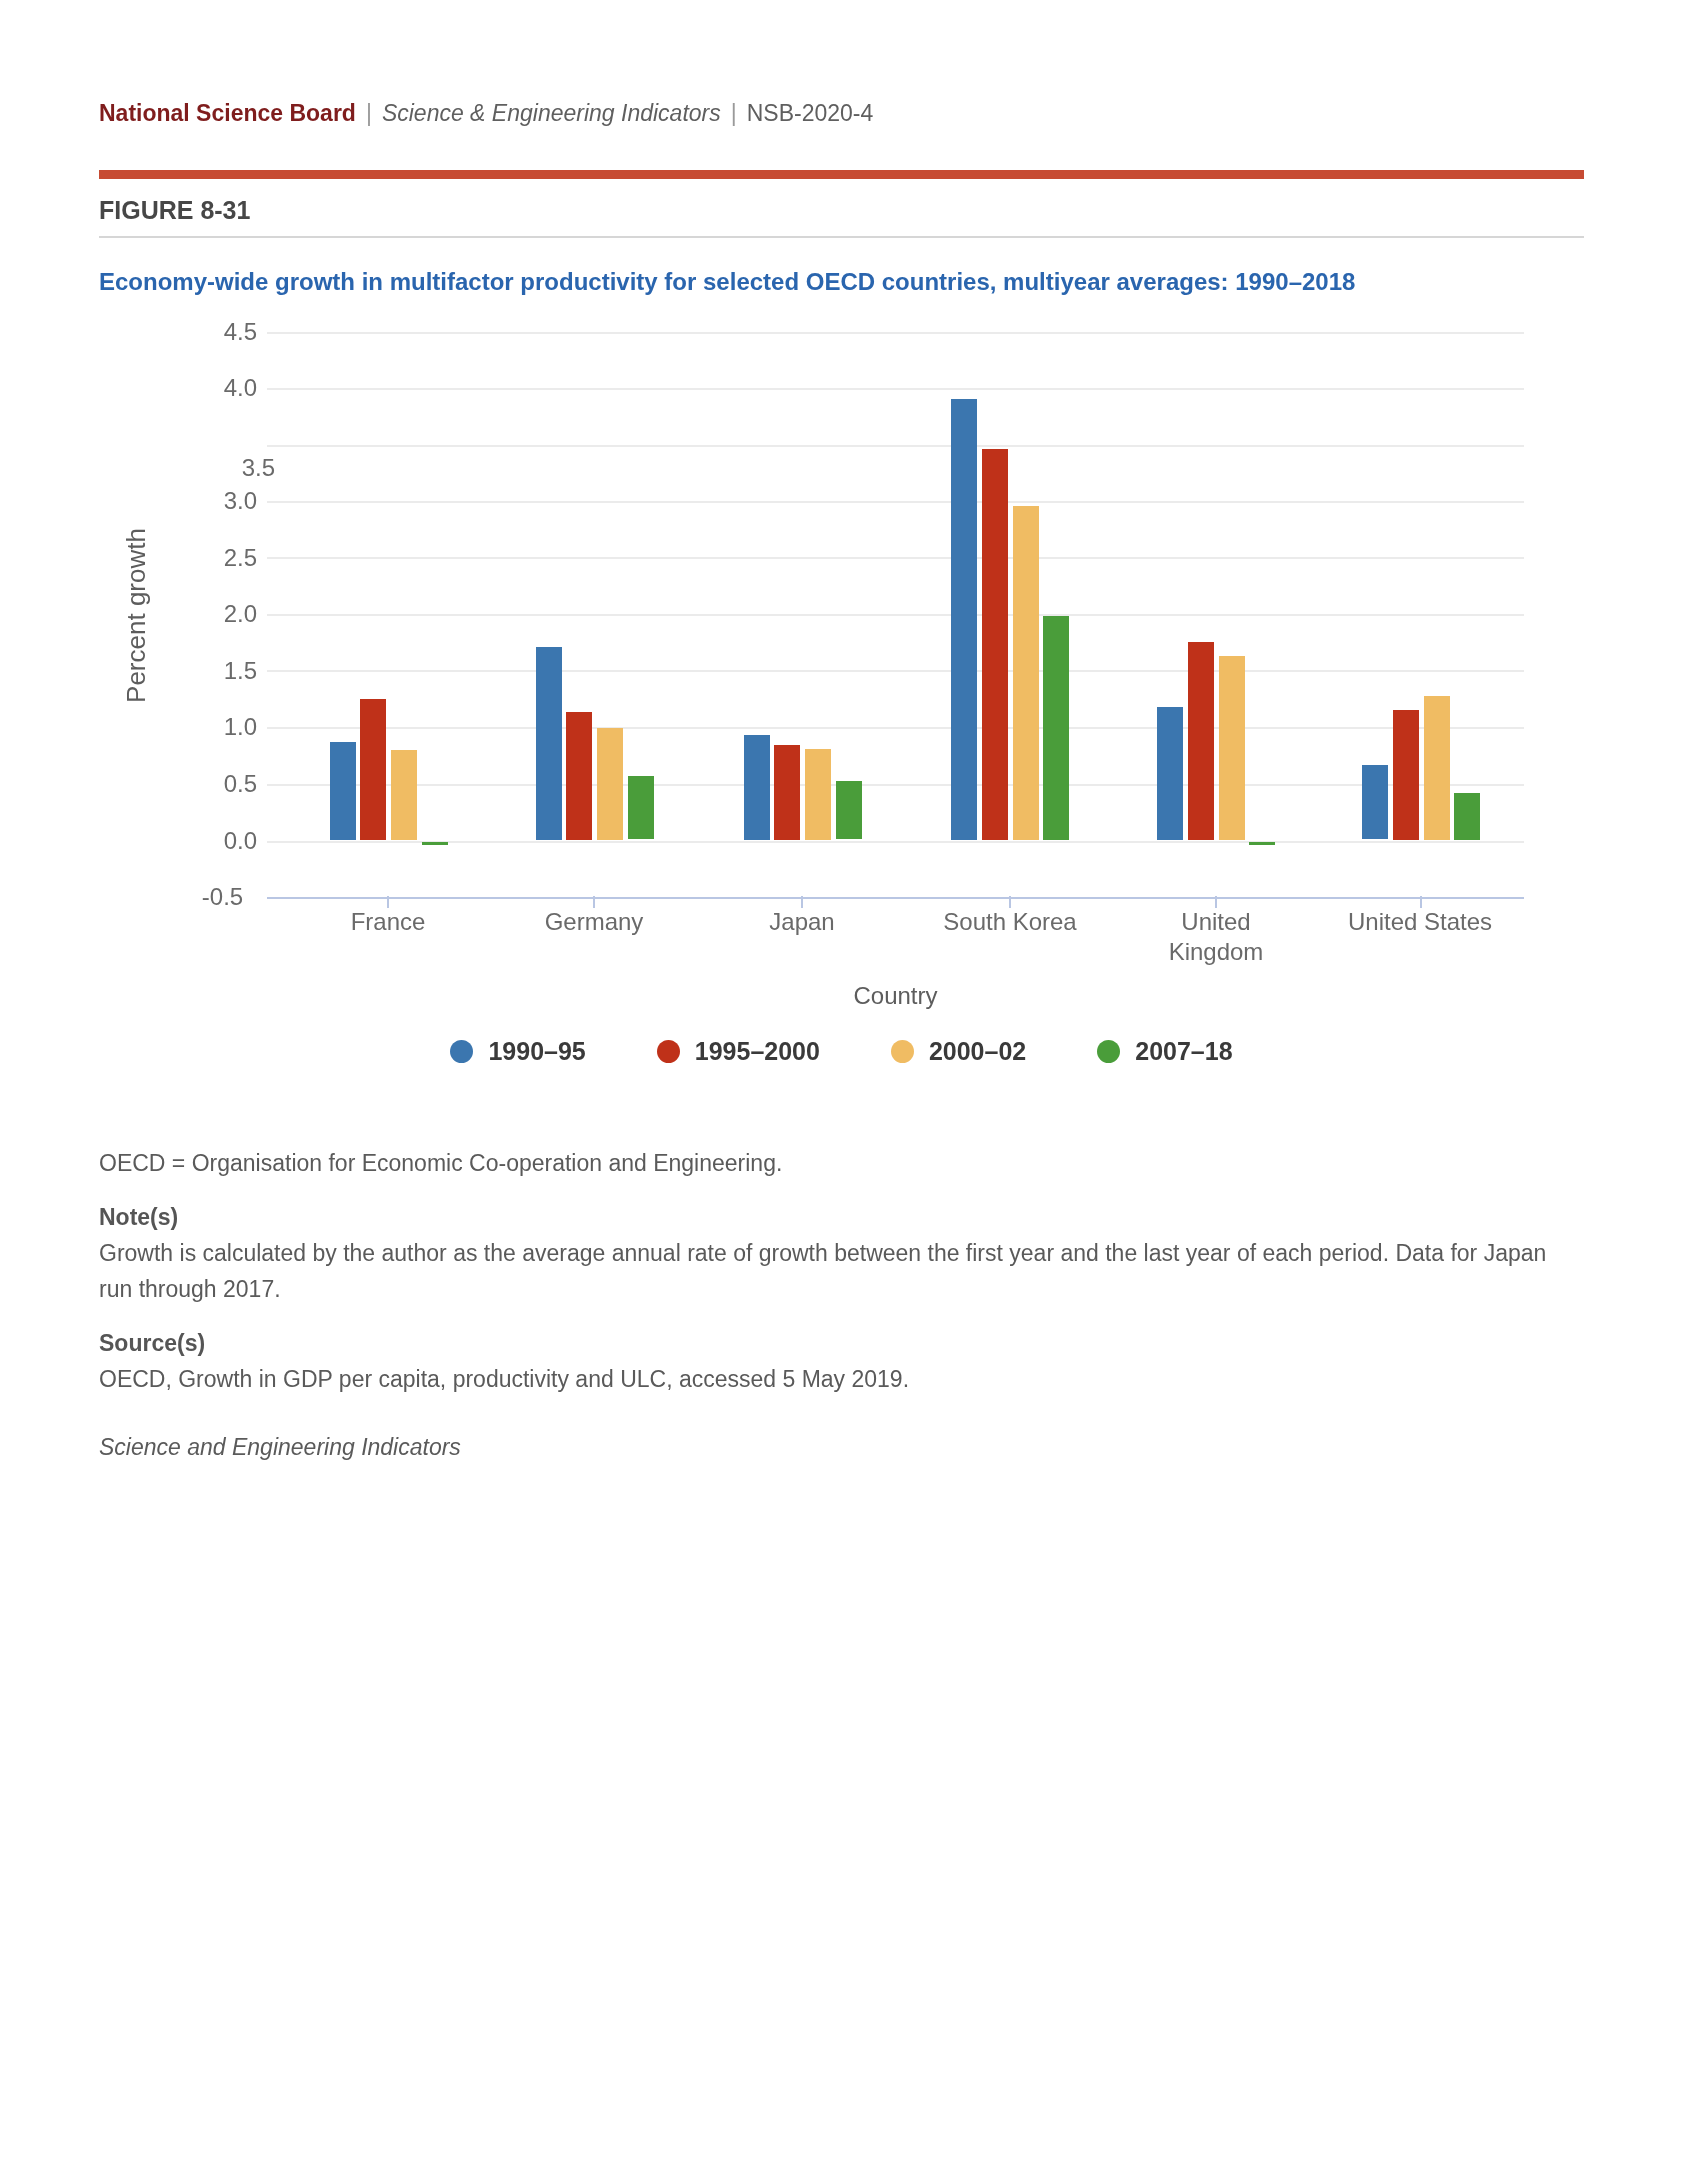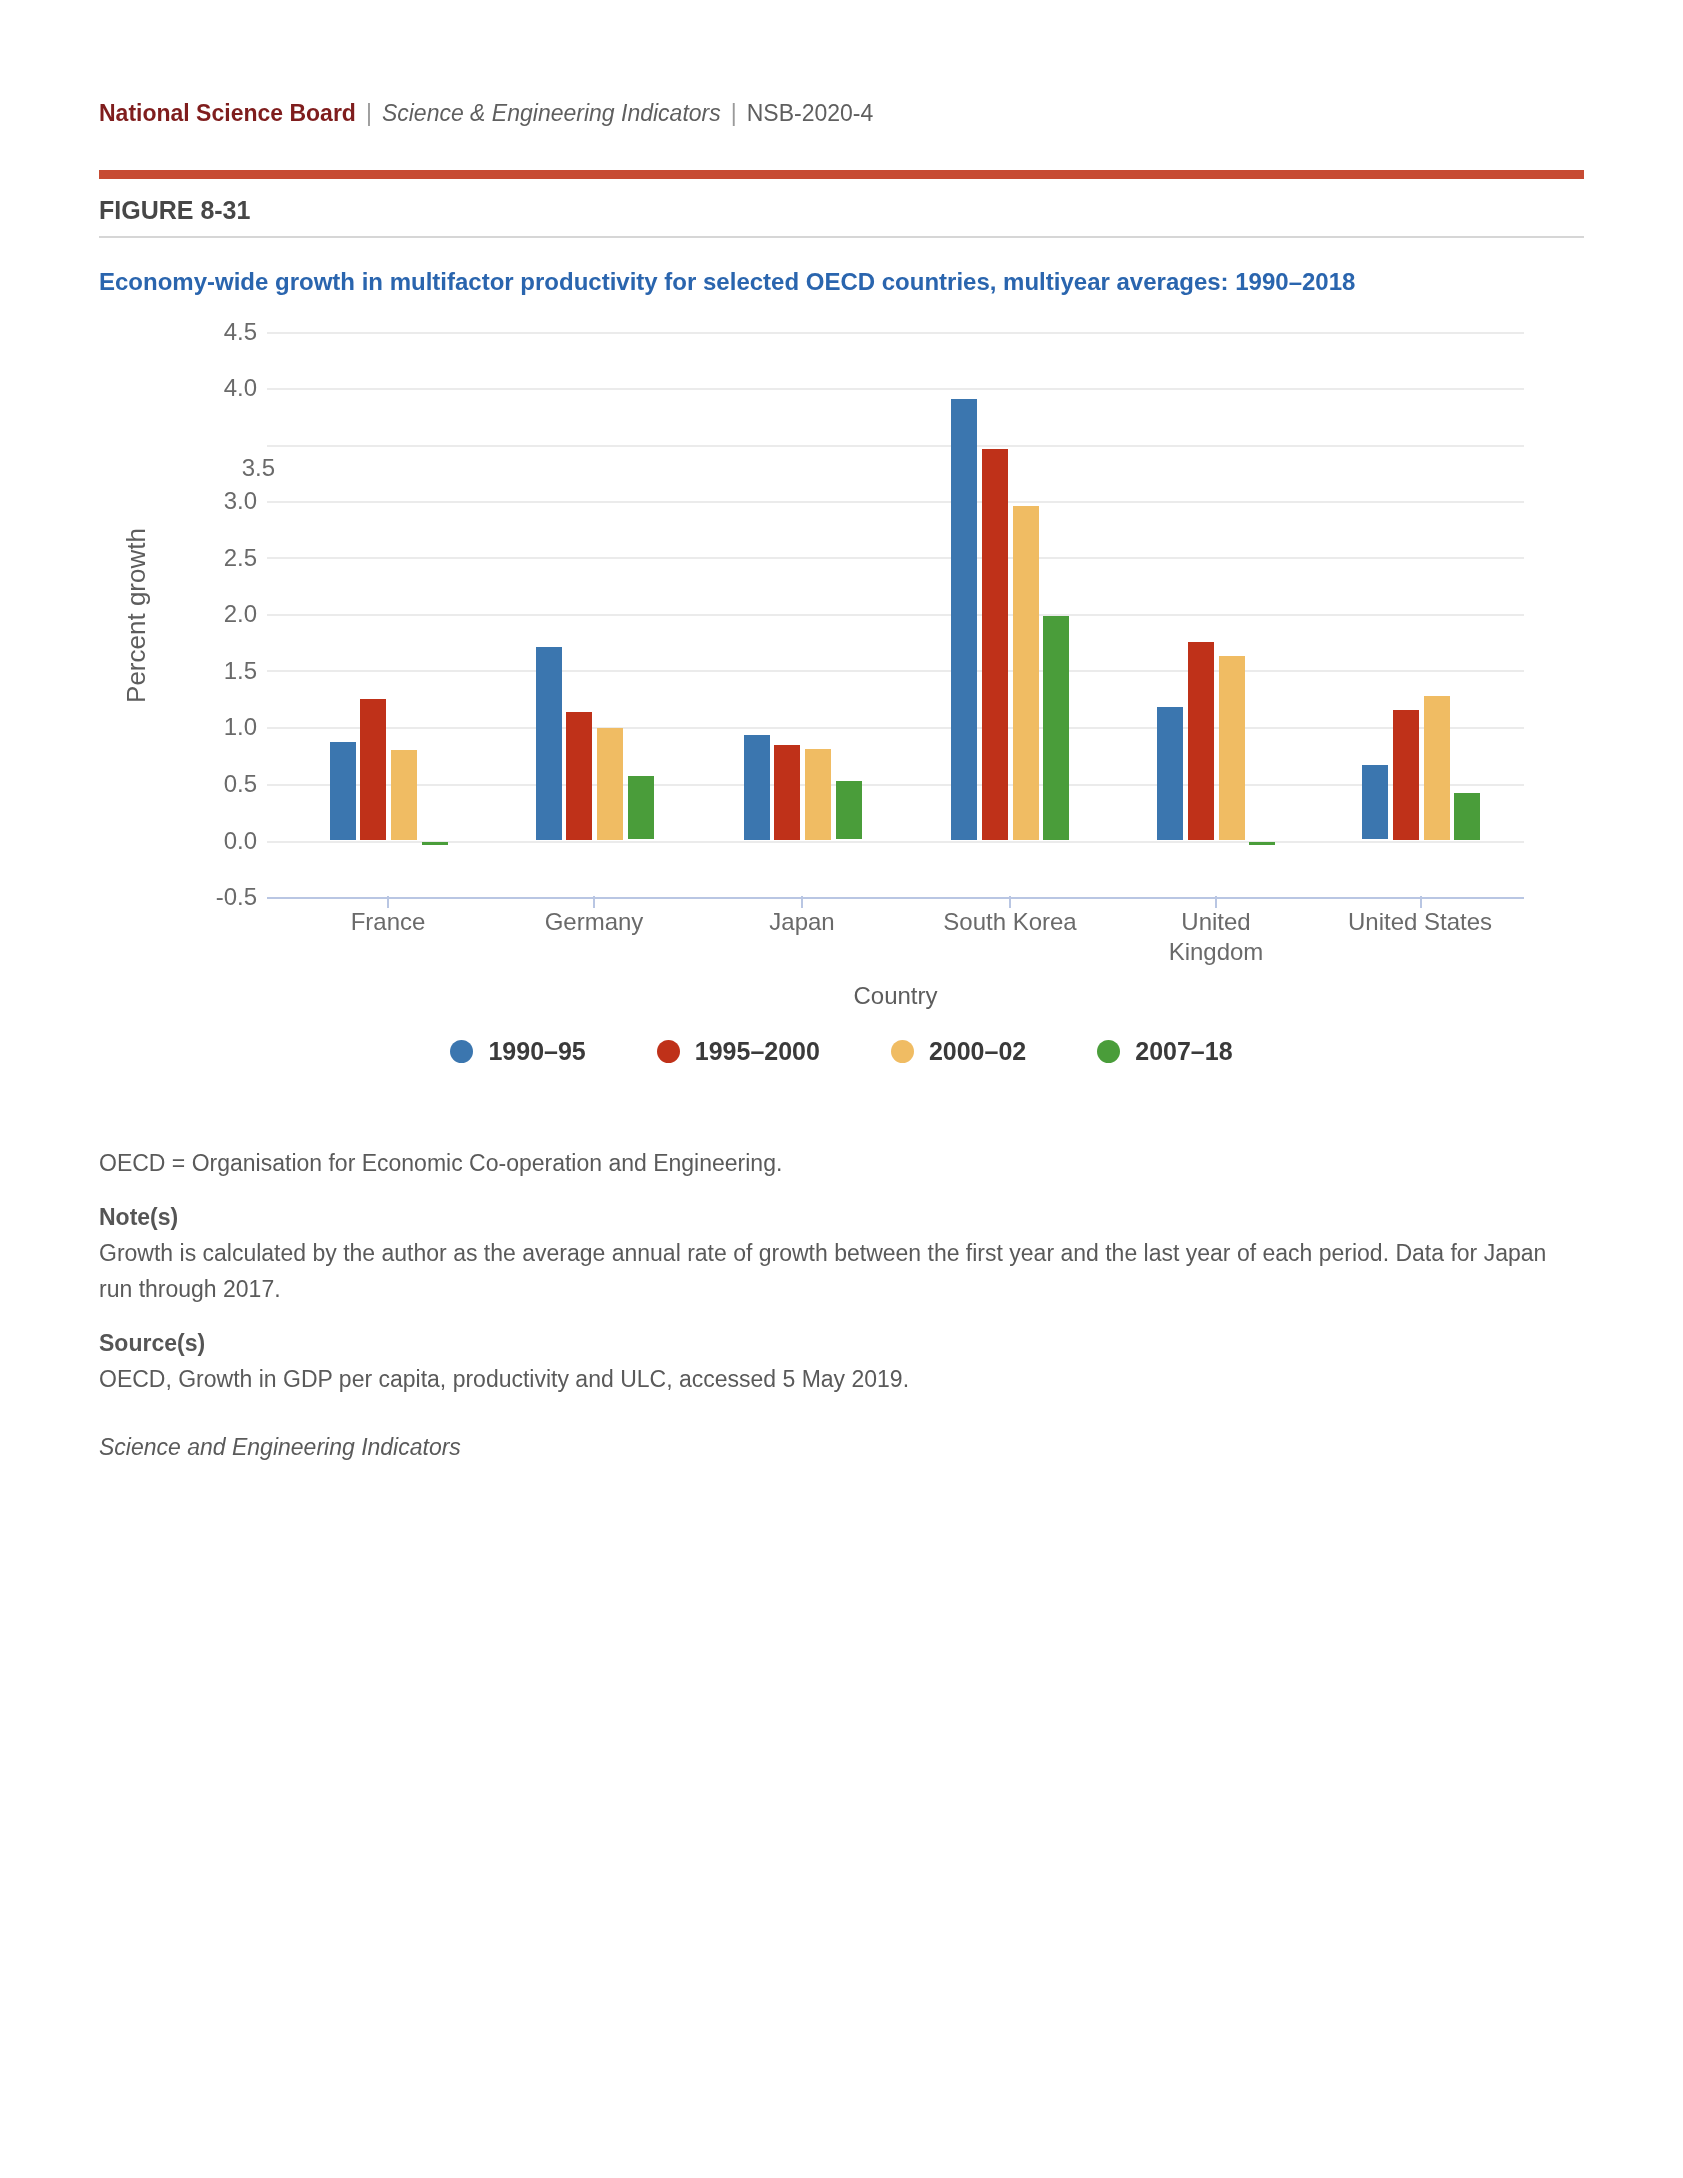--- a/index.html
+++ b/index.html
@@ -104,21 +104,21 @@
       <div class="ytick" style="left: 89px; top: 290px;">2.0</div>
       <div class="gridline" style="left: 168px; top: 361px; width: 1257px;"></div>
       <div class="ytick" style="left: 89px; top: 347px;">1.5</div>
       <div class="gridline" style="left: 168px; top: 418px; width: 1257px;"></div>
       <div class="ytick" style="left: 89px; top: 403px;">1.0</div>
       <div class="gridline" style="left: 168px; top: 475px; width: 1257px;"></div>
       <div class="ytick" style="left: 89px; top: 460px;">0.5</div>
       <div class="gridline" style="left: 168px; top: 532px; width: 1257px;"></div>
       <div class="ytick" style="left: 89px; top: 517px;">0.0</div>
       <div class="axis-line" style="left: 168px; top: 588px; width: 1257px;"></div>
-      <div class="ytick" style="left: 89px; top: 573px;">-0.5</div>
+      <div class="ytick" style="left: 89px; top: 573px; text-align: center;">-0.5</div>
       <div class="axis-tick" style="left: 288px; top: 587px;"></div>
       <div class="xlabel" style="left: 210px; top: 598px;">France</div>
       <div class="bar" title="France 1990–95: 0.87" style="left: 231px; width: 26px; background: rgb(59, 118, 175); top: 433px; height: 98px;"></div>
       <div class="bar" title="France 1995–2000: 1.24" style="left: 261px; width: 26px; background: rgb(191, 49, 25); top: 390px; height: 141px;"></div>
       <div class="bar" title="France 2000–07: 0.8" style="left: 292px; width: 26px; background: rgb(240, 188, 99); top: 441px; height: 90px;"></div>
       <div class="bar" title="France 2007–18: -0.02" style="left: 323px; width: 26px; background: rgb(74, 157, 58); top: 533px; height: 3px;"></div>
       <div class="axis-tick" style="left: 494px; top: 587px;"></div>
       <div class="xlabel" style="left: 416px; top: 598px;">Germany</div>
       <div class="bar" title="Germany 1990–95: 1.71" style="left: 437px; width: 26px; background: rgb(59, 118, 175); top: 338px; height: 193px;"></div>
       <div class="bar" title="Germany 1995–2000: 1.13" style="left: 467px; width: 26px; background: rgb(191, 49, 25); top: 403px; height: 128px;"></div>

